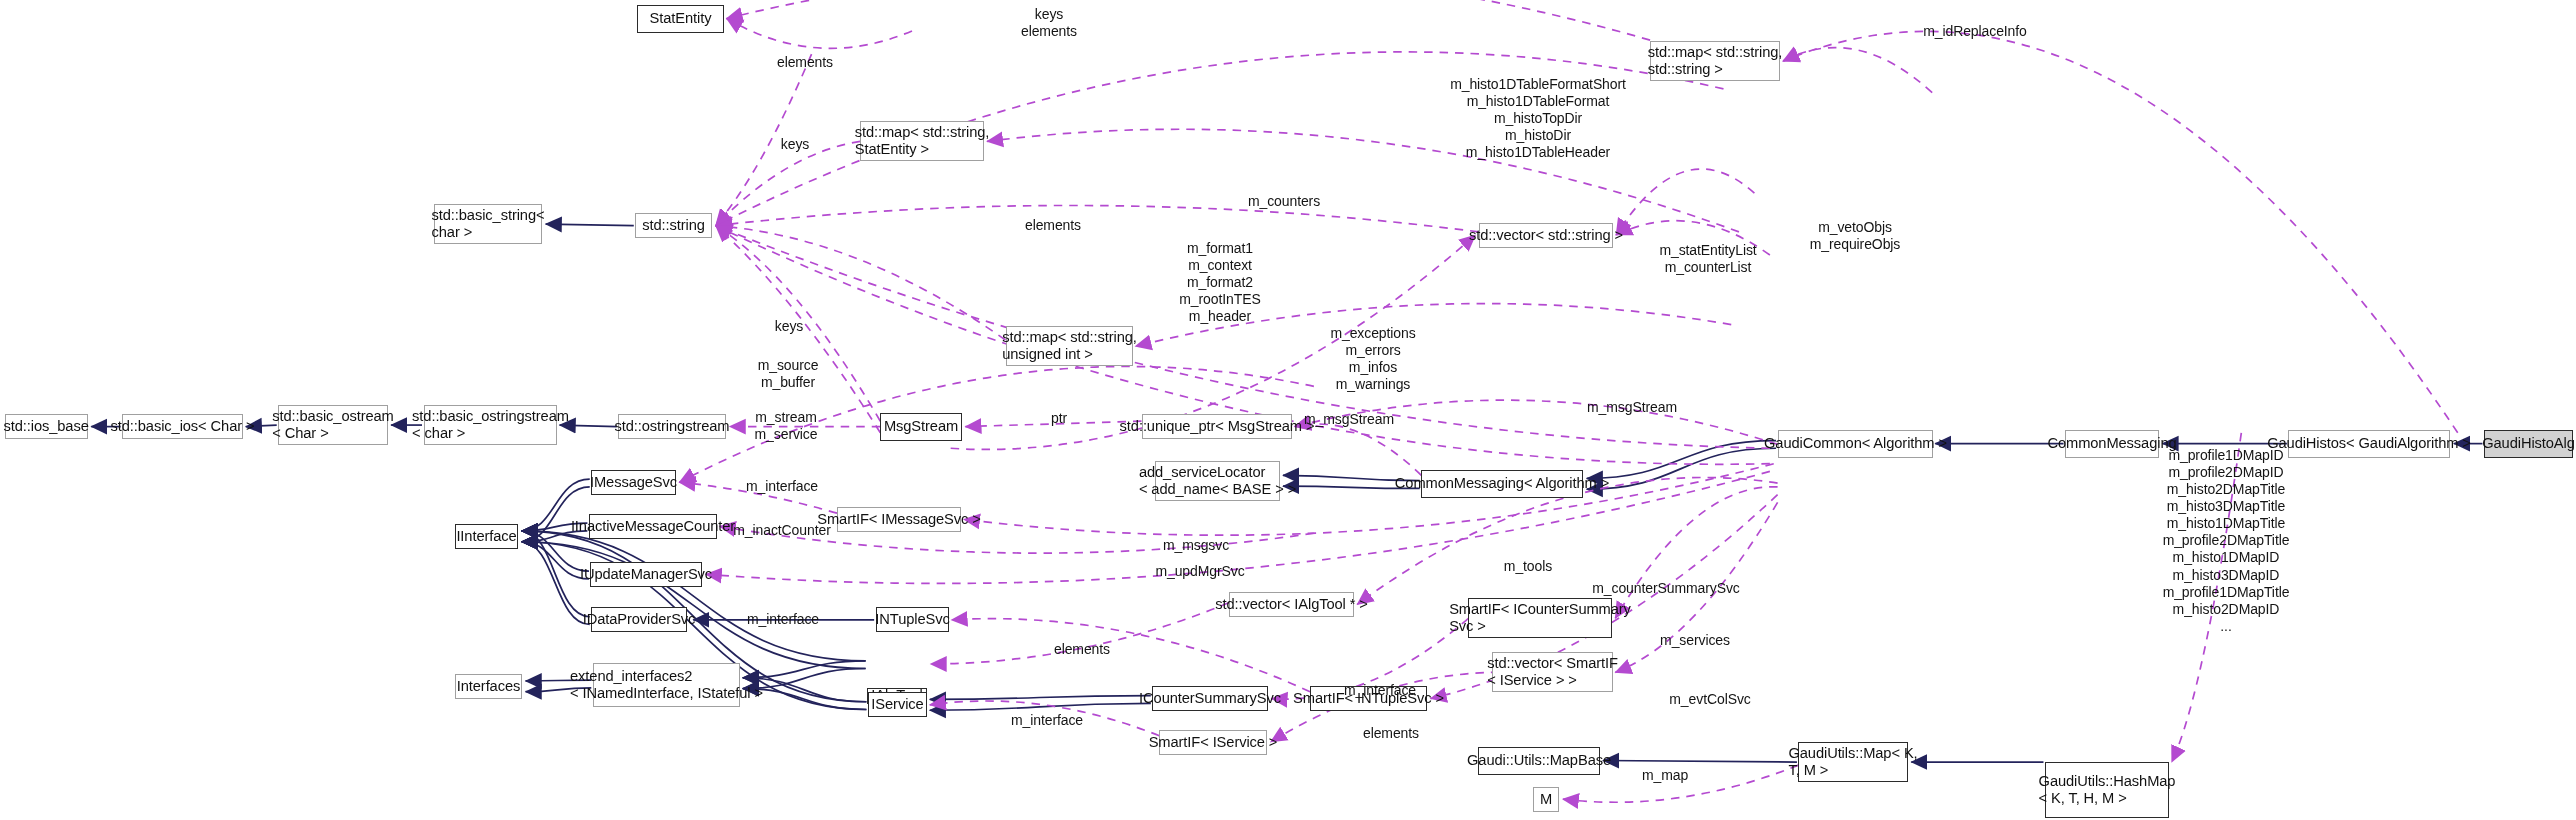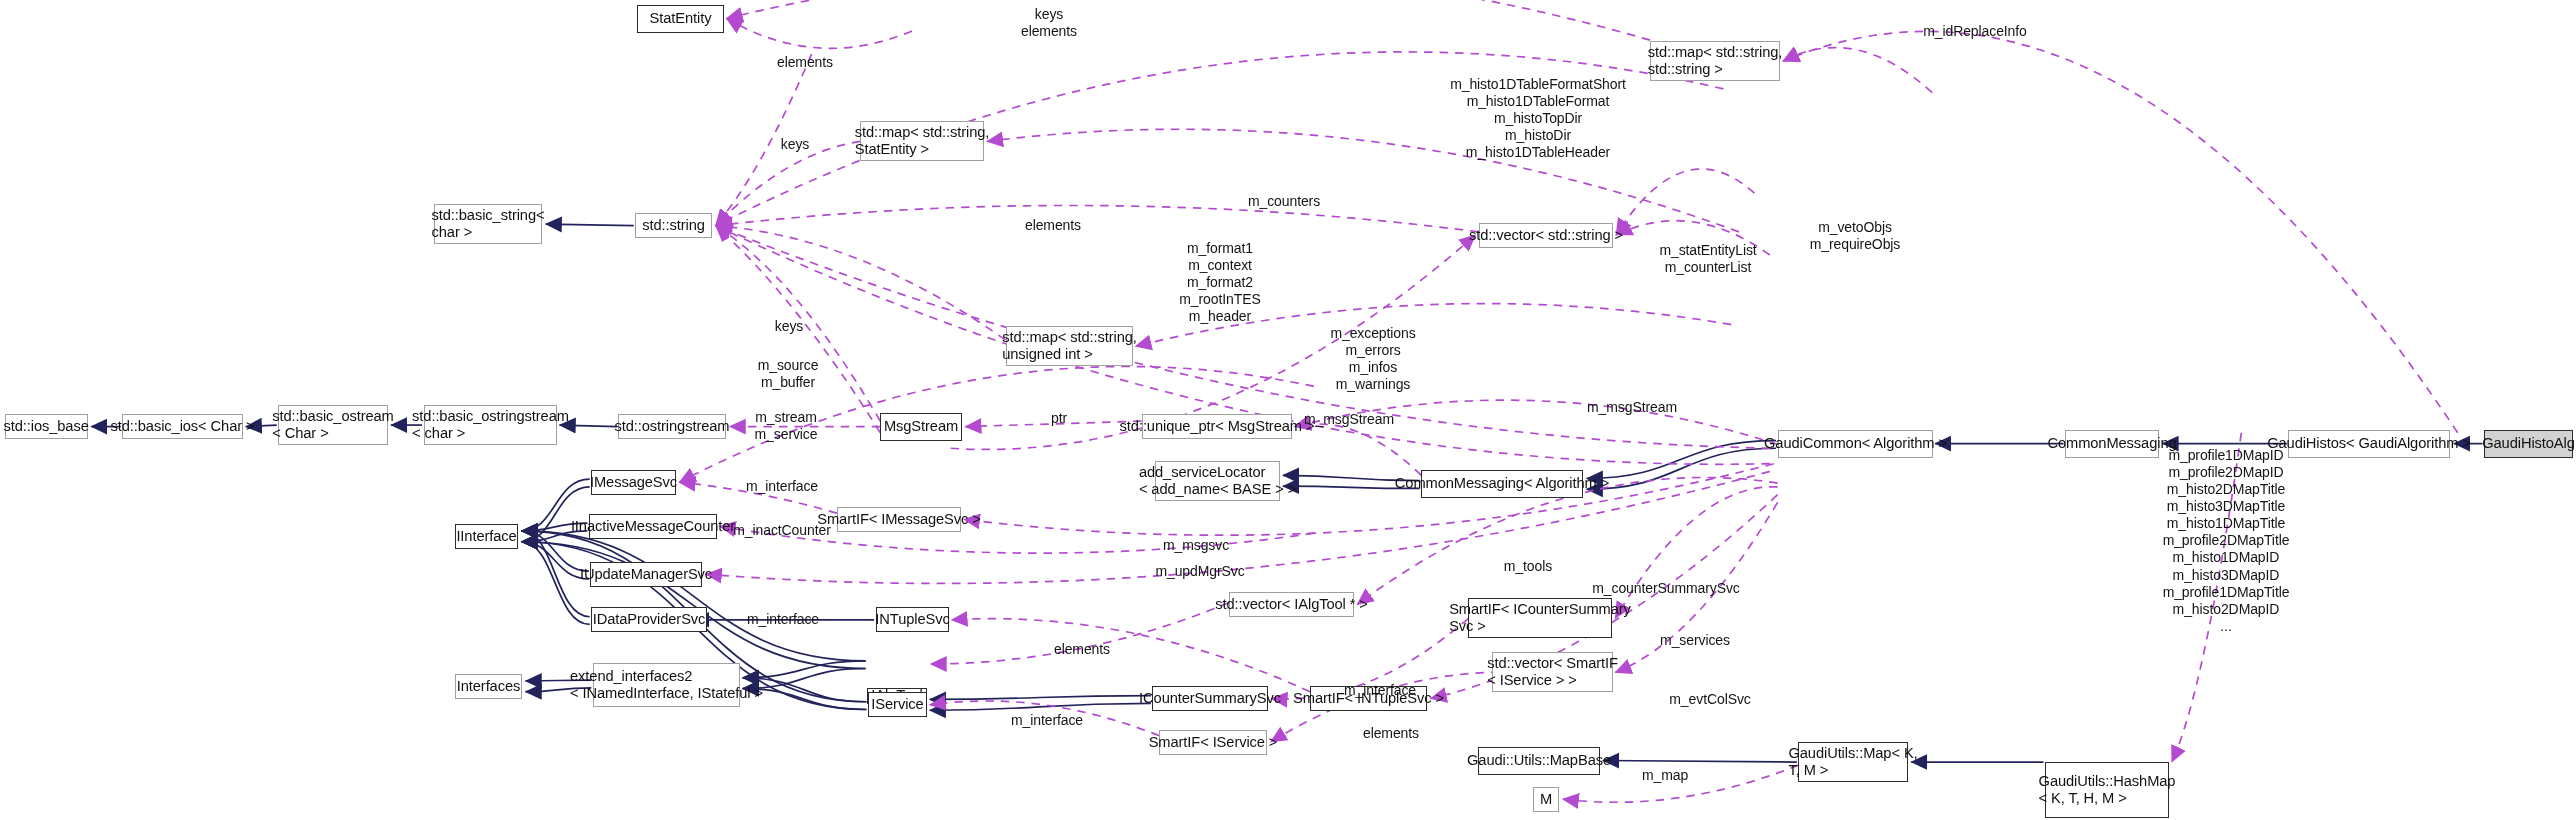--- a/index.html
+++ b/index.html
@@ -162,21 +162,21 @@
       <div class="node" style="left: 2288px; top: 430px; width: 162px; height: 28px;"><span>GaudiHistos&lt; GaudiAlgorithm &gt;</span></div>
       <div class="node focus" style="left: 2484px; top: 430px; width: 89px; height: 28px;"><span>GaudiHistoAlg</span></div>
       <div class="node bold" style="left: 591px; top: 470px; width: 85px; height: 25px;"><span>IMessageSvc</span></div>
       <div class="node" style="left: 1155px; top: 461px; width: 125px; height: 40px;"><span>add_serviceLocator
 &lt; add_name&lt; BASE &gt; &gt;</span></div>
       <div class="node bold" style="left: 1421px; top: 470px; width: 162px; height: 28px;"><span>CommonMessaging&lt; Algorithm &gt;</span></div>
       <div class="node bold" style="left: 455px; top: 524px; width: 63px; height: 25px;"><span>IInterface</span></div>
       <div class="node bold" style="left: 589px; top: 514px; width: 128px; height: 25px;"><span>IInactiveMessageCounter</span></div>
       <div class="node" style="left: 837px; top: 507px; width: 124px; height: 25px;"><span>SmartIF&lt; IMessageSvc &gt;</span></div>
       <div class="node bold" style="left: 590px; top: 562px; width: 112px; height: 25px;"><span>IUpdateManagerSvc</span></div>
-      <div class="node bold" style="left: 591px; top: 607px; width: 116px; height: 25px;"><span>IDataProviderSvc</span></div>
+      <div class="node bold" style="left: 591px; top: 607px; width: 96px; height: 25px;"><span>IDataProviderSvc</span></div>
       <div class="node bold" style="left: 876px; top: 607px; width: 73px; height: 25px;"><span>INTupleSvc</span></div>
       <div class="node" style="left: 1229px; top: 592px; width: 125px; height: 25px;"><span>std::vector&lt; IAlgTool * &gt;</span></div>
       <div class="node bold" style="left: 1468px; top: 598px; width: 144px; height: 40px;"><span>SmartIF&lt; ICounterSummary
 Svc &gt;</span></div>
       <div class="node bold" style="left: 867px; top: 688px; width: 60px; height: 16px;"><span>IAlgTool</span></div>
       <div class="node" style="left: 455px; top: 674px; width: 67px; height: 25px;"><span>Interfaces</span></div>
       <div class="node" style="left: 593px; top: 663px; width: 147px; height: 44px;"><span>extend_interfaces2
 &lt; INamedInterface, IStateful &gt;</span></div>
       <div class="node" style="left: 1492px; top: 652px; width: 121px; height: 40px;"><span>std::vector&lt; SmartIF
 &lt; IService &gt; &gt;</span></div>

